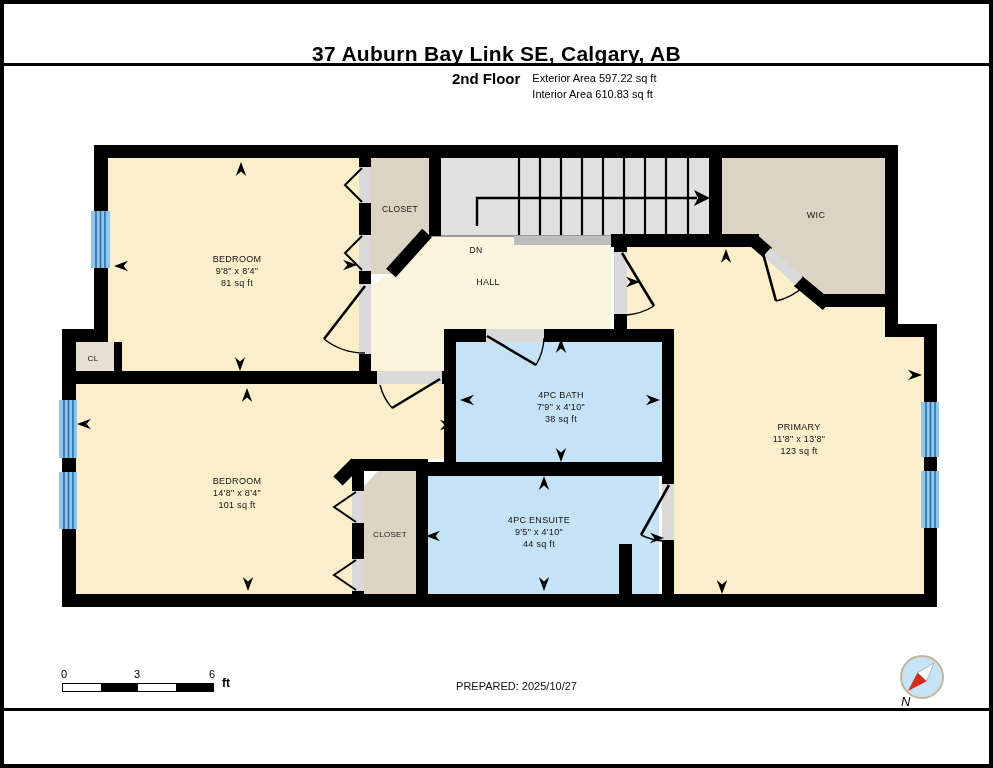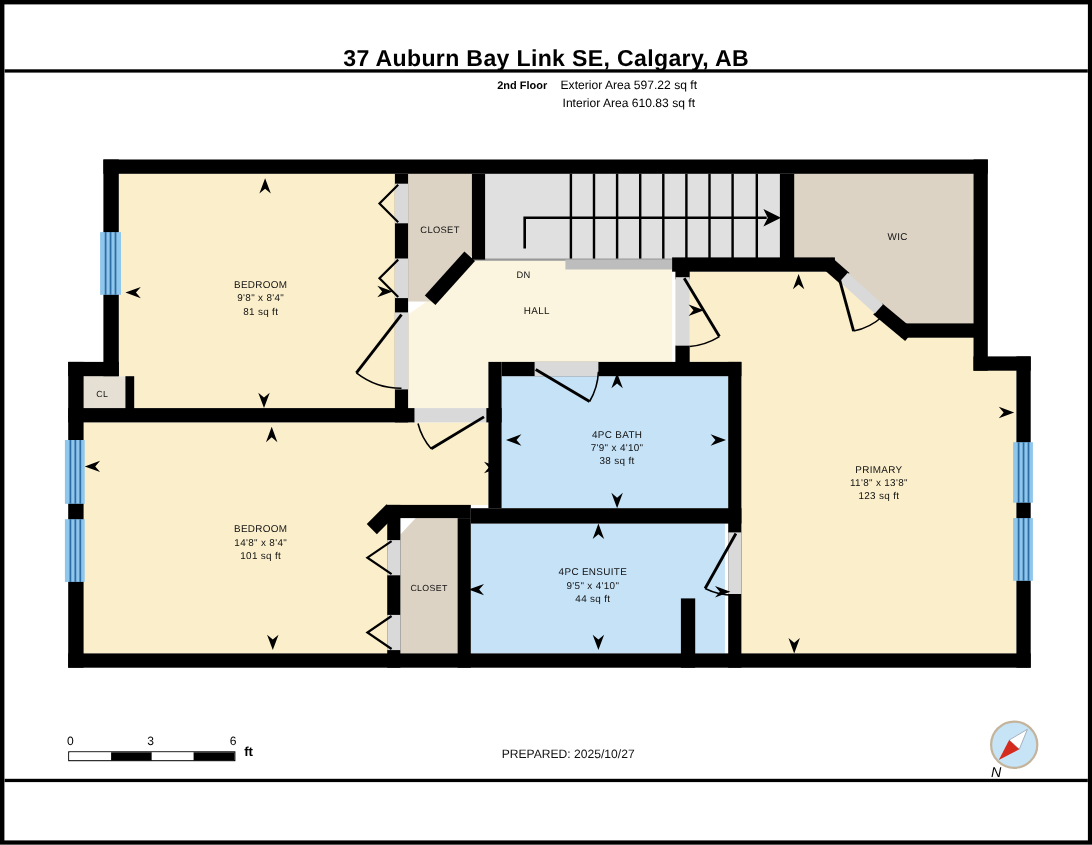--- a/index.html
+++ b/index.html
@@ -13,22 +13,22 @@
     overflow:hidden;
     margin:0 auto;
   }
   .title{
     position:absolute;top:38px;left:0;right:0;
     text-align:center;font-size:21px;font-weight:bold;color:#000;
     letter-spacing:.3px;
   }
   .title-rule{position:absolute;top:59px;left:0;right:0;height:3px;background:#000;}
   .floor-info{position:absolute;top:68px;left:448px;display:flex;align-items:flex-start;}
-  .floor-label{font-size:10px;font-weight:bold;color:#000;margin-right:12px;line-height:13px;}
-  .area-lines{font-size:11px;color:#000;text-align:center;}
+  .floor-label{font-size:15px;font-weight:bold;color:#000;margin-right:12px;line-height:13px;}
+  .area-lines{font-size:11px;color:#000;}
   .area-lines div{line-height:13px;margin-bottom:3px;}
   svg text{font-family:"Liberation Sans","DejaVu Sans",sans-serif;}
   .plan-svg{position:absolute;left:0;top:0;}
   .scalebar{position:absolute;left:58px;top:664px;width:170px;}
   .sb-ticks{position:relative;height:13px;font-size:11px;color:#000;}
   .sb-ticks span{position:absolute;top:0;transform:translateX(-50%);}
   .sb-bar{position:relative;margin-top:2px;width:150px;height:7px;border:1px solid #000;display:flex;}
   .sb-bar div{flex:1;}
   .sb-unit{position:absolute;left:160px;top:8px;font-size:12px;color:#000;font-weight:bold;}
   .prepared{position:absolute;top:676px;left:0;right:0;text-align:center;font-size:11px;color:#111;margin-left:40px;}

